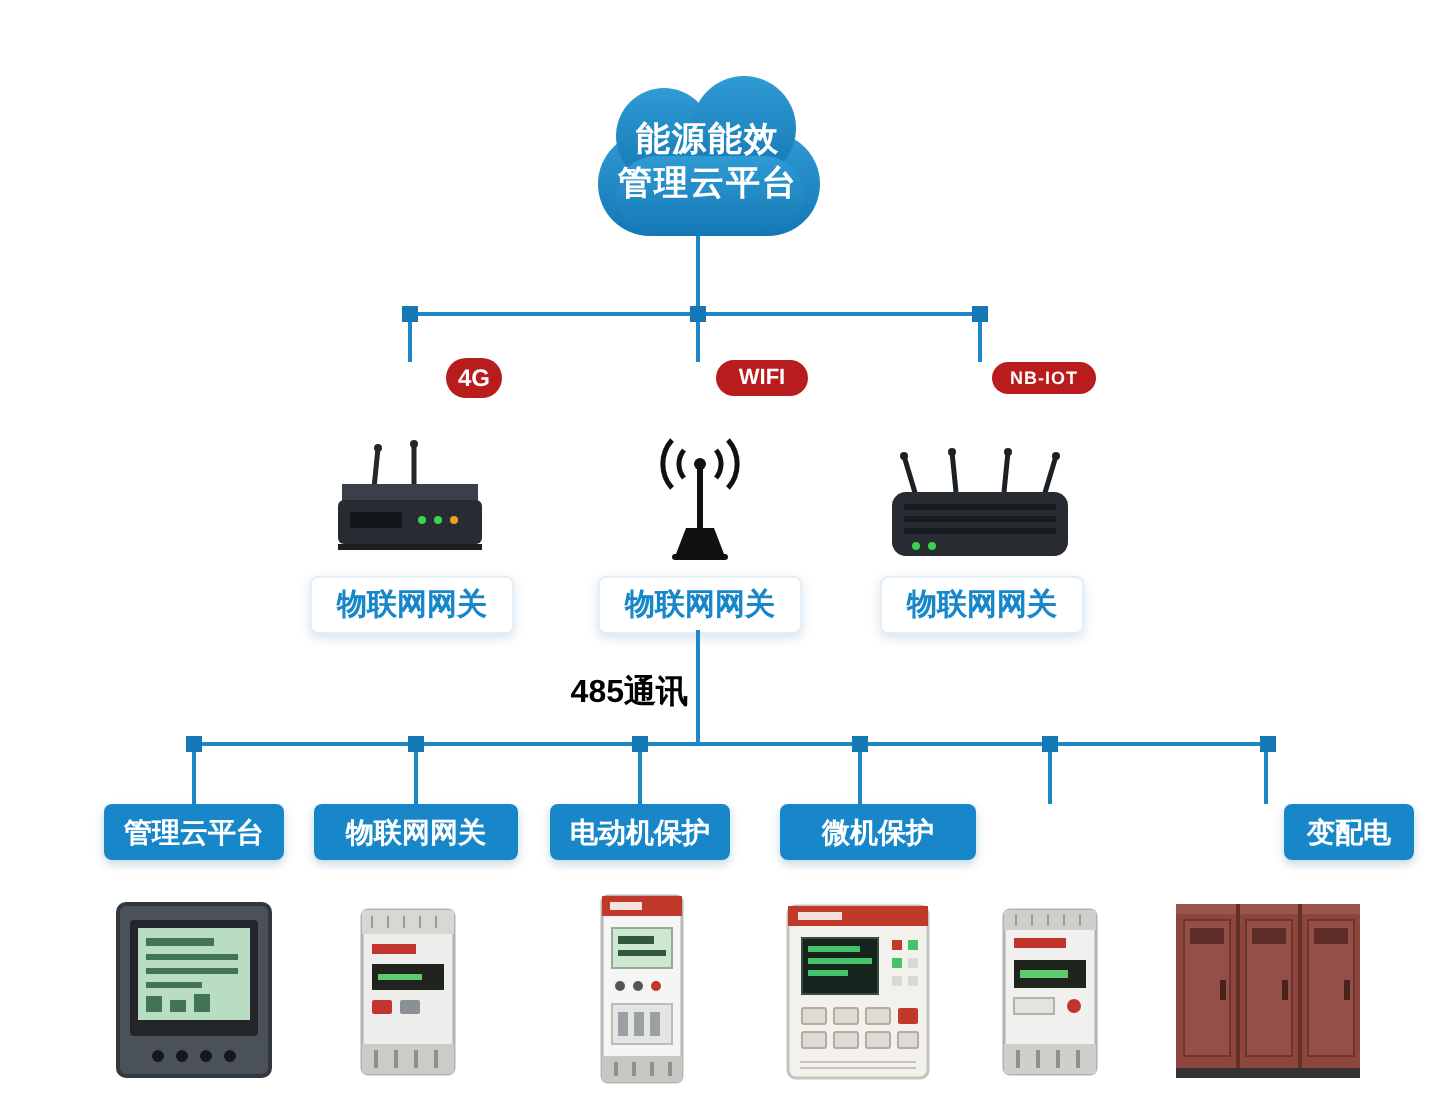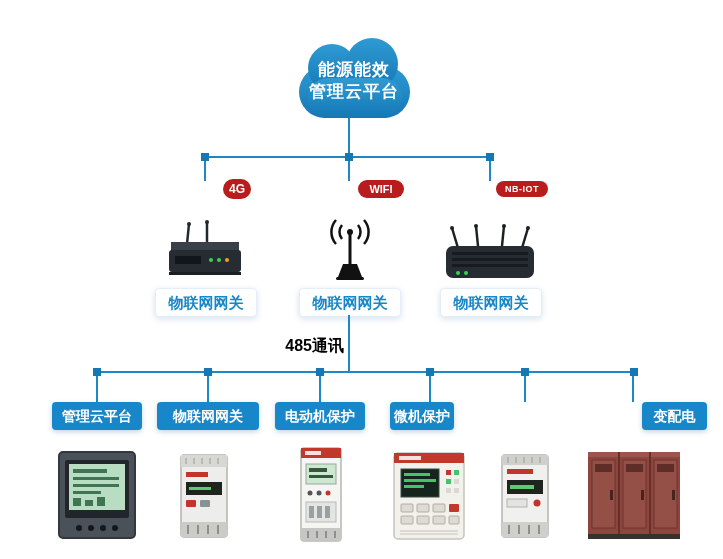--- a/index.html
+++ b/index.html
@@ -125,21 +125,21 @@
   <div class="dot" style="left:93px;top:368px;"></div>
   <div class="dot" style="left:204px;top:368px;"></div>
   <div class="dot" style="left:316px;top:368px;"></div>
   <div class="dot" style="left:426px;top:368px;"></div>
   <div class="dot" style="left:521px;top:368px;"></div>
   <div class="dot" style="left:630px;top:368px;"></div>
 
   <div class="dev-label" style="left:52px;width:90px;">管理云平台</div>
   <div class="dev-label" style="left:157px;width:102px;">物联网网关</div>
   <div class="dev-label" style="left:275px;width:90px;">电动机保护</div>
-  <div class="dev-label" style="left:390px;width:64px;">微机保护</div>
+  <div class="dev-label" style="left:390px;width:98px;">微机保护</div>
   <div class="dev-label" style="left:601px;width:65px;margin-left:41px;">变配电</div>
 
   <div class="dev-img" style="left:53px;top:448px;">
     <svg width="88" height="96" viewBox="0 0 88 96">
       <rect x="6" y="4" width="76" height="86" rx="4" fill="#4a5158" stroke="#32383e" stroke-width="2"></rect>
       <rect x="12" y="12" width="64" height="58" rx="2" fill="#22262a"></rect>
       <rect x="16" y="16" width="56" height="46" fill="#b9ddc2"></rect>
       <rect x="20" y="21" width="34" height="4" fill="#417450"></rect>
       <rect x="20" y="29" width="46" height="3" fill="#417450"></rect>
       <rect x="20" y="36" width="46" height="3" fill="#417450"></rect>

